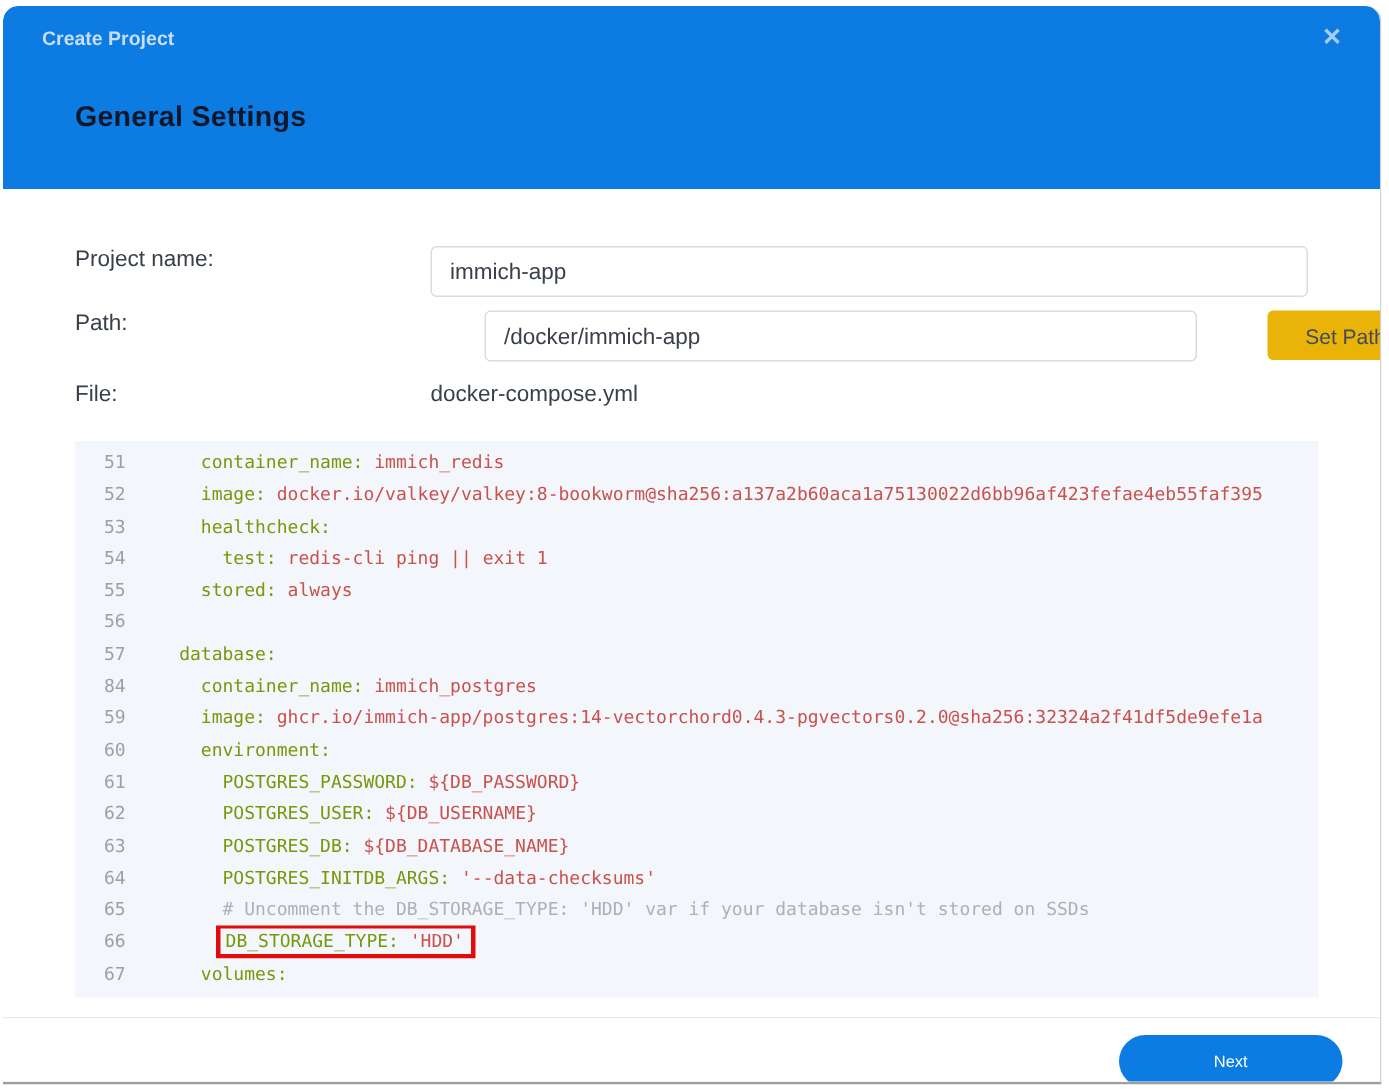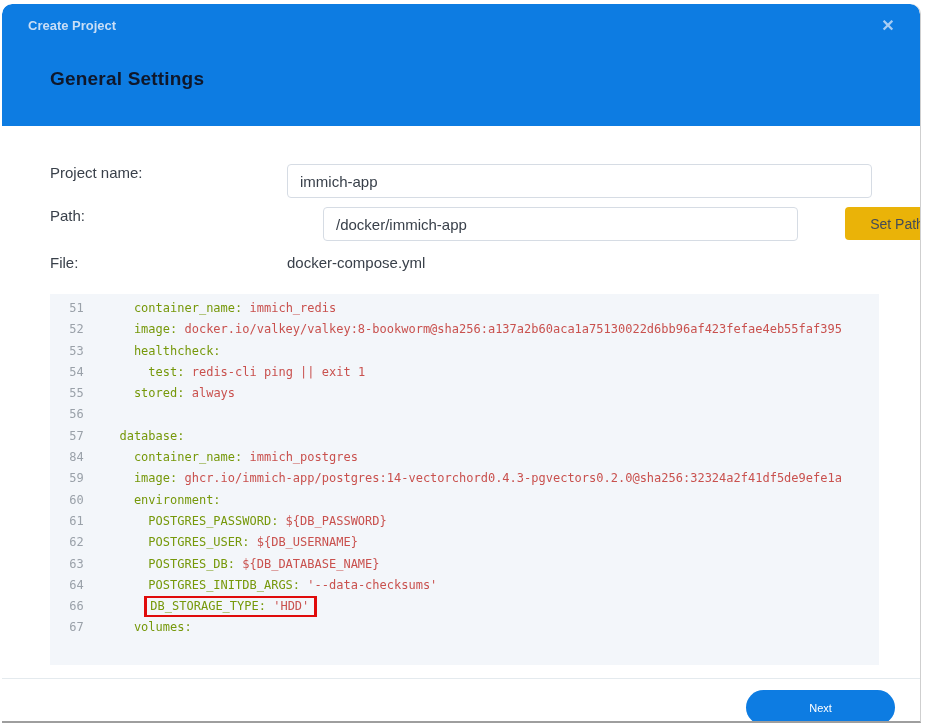--- a/index.html
+++ b/index.html
@@ -144,20 +144,21 @@
           <div class="code-line"><span class="line-number">55</span><span class="line-code"><span class="tok-key">    stored:</span><span class="tok-val"> always</span></span></div>
           <div class="code-line"><span class="line-number">56</span><span class="line-code"></span></div>
           <div class="code-line"><span class="line-number">57</span><span class="line-code"><span class="tok-key">  database:</span></span></div>
           <div class="code-line"><span class="line-number">84</span><span class="line-code"><span class="tok-key">    container_name:</span><span class="tok-val"> immich_postgres</span></span></div>
           <div class="code-line"><span class="line-number">59</span><span class="line-code"><span class="tok-key">    image:</span><span class="tok-val"> ghcr.io/immich-app/postgres:14-vectorchord0.4.3-pgvectors0.2.0@sha256:32324a2f41df5de9efe1a</span></span></div>
           <div class="code-line"><span class="line-number">60</span><span class="line-code"><span class="tok-key">    environment:</span></span></div>
           <div class="code-line"><span class="line-number">61</span><span class="line-code"><span class="tok-key">      POSTGRES_PASSWORD:</span><span class="tok-val"> ${DB_PASSWORD}</span></span></div>
           <div class="code-line"><span class="line-number">62</span><span class="line-code"><span class="tok-key">      POSTGRES_USER:</span><span class="tok-val"> ${DB_USERNAME}</span></span></div>
           <div class="code-line"><span class="line-number">63</span><span class="line-code"><span class="tok-key">      POSTGRES_DB:</span><span class="tok-val"> ${DB_DATABASE_NAME}</span></span></div>
           <div class="code-line"><span class="line-number">64</span><span class="line-code"><span class="tok-key">      POSTGRES_INITDB_ARGS:</span><span class="tok-val"> '--data-checksums'</span></span></div>
+          <div class="code-line"><span class="line-number">65</span><span class="line-code"><span class="tok-comment">      # Uncomment the DB_STORAGE_TYPE: 'HDD' var if your database isn't stored on SSDs</span></span></div>
           <div class="code-line"><span class="line-number">66</span><span class="line-code"><span class="tok-plain">      </span><span class="red-box"><span class="tok-key">DB_STORAGE_TYPE:</span><span class="tok-val"> 'HDD'</span></span></span></div>
           <div class="code-line"><span class="line-number">67</span><span class="line-code"><span class="tok-key">    volumes:</span></span></div>
         </div>
     </div>
 
     <div class="footer-divider"></div>
     <div class="footer">
       <button class="next-button">Next</button>
     </div>
 

